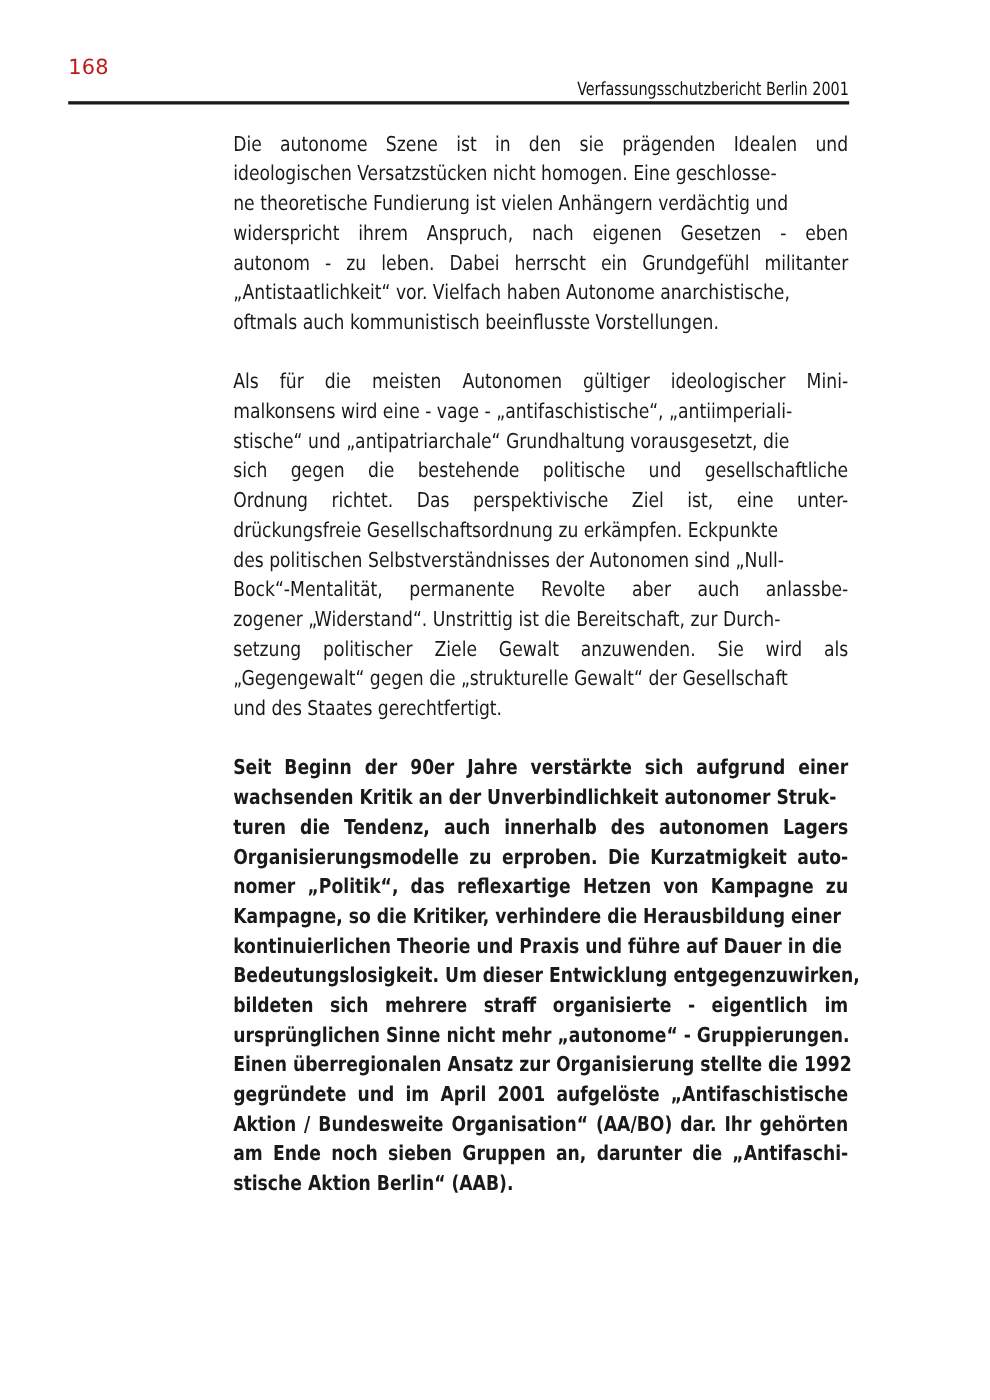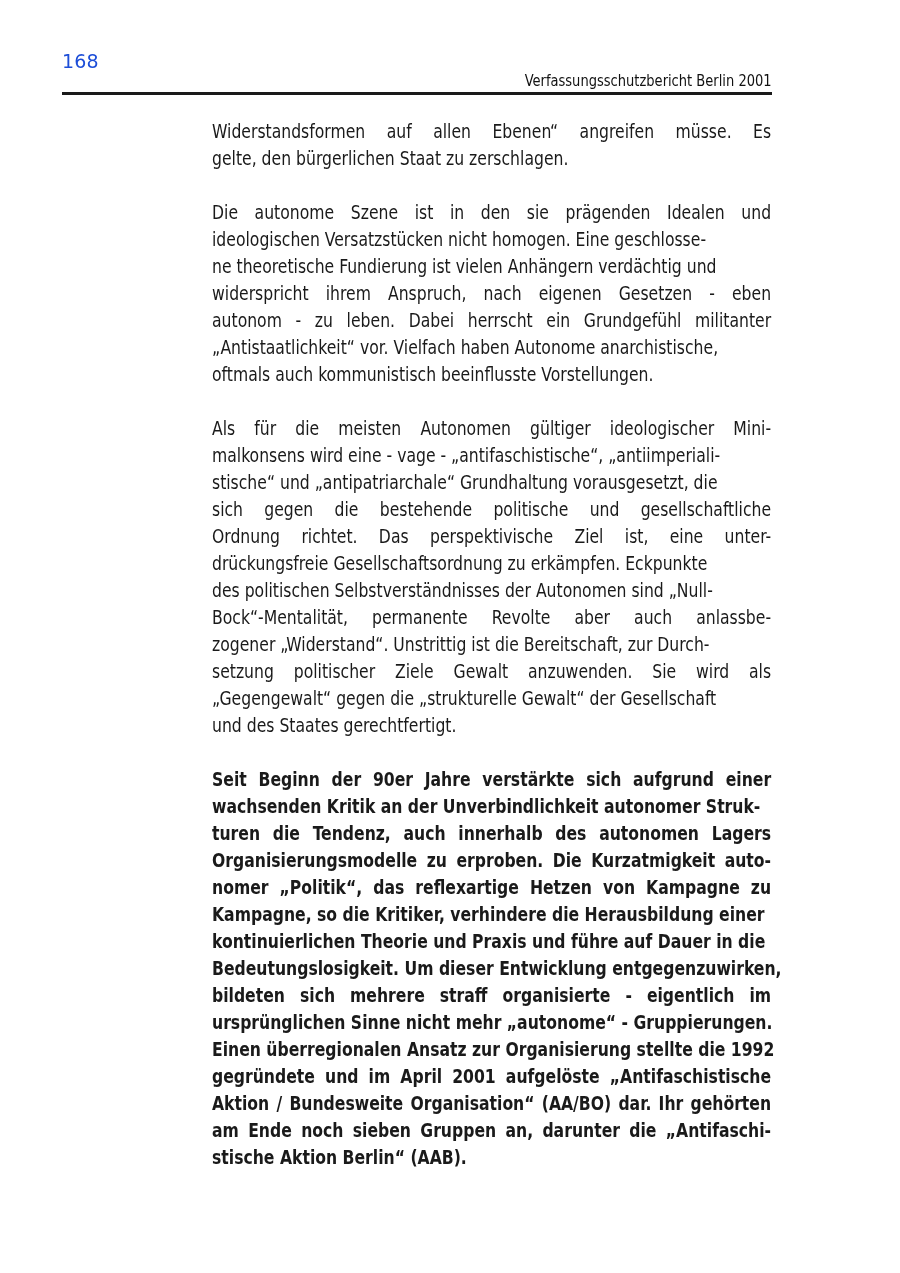--- a/index.html
+++ b/index.html
@@ -32,21 +32,21 @@
     position: relative;
     height: 42px;
   }
   .folio {
     position: absolute;
     left: 0;
     top: 0;
     font-size: 19px;
     font-family: "DejaVu Sans", sans-serif;
     letter-spacing: 0.2px;
-    color: #1d4ed8;
+    color: #b91c1c;
     line-height: 22px;
   }
   .running-title {
     position: absolute;
     right: 0;
     bottom: 2px;
     font-size: 16.5px;
     font-family: "DejaVu Sans Condensed", "DejaVu Sans", sans-serif;
     transform: scaleX(0.88);
     transform-origin: right bottom;
@@ -106,24 +106,20 @@
   <div class="page-header">
     <div class="header-row">
       <div class="folio">168</div>
       <div class="running-title">Verfassungsschutzbericht Berlin 2001</div>
     </div>
   </div>
   <div class="header-rule"></div>
 
   <div class="text-column">
       <p class="para">
-        <span class="line j"><span>Widerstandsformen</span><span>auf</span><span>allen</span><span>Ebenen“</span><span>angreifen</span><span>müsse.</span><span>Es</span></span>
-        <span class="line">gelte, den bürgerlichen Staat zu zerschlagen.</span>
-      </p>
-      <p class="para">
         <span class="line j"><span>Die</span><span>autonome</span><span>Szene</span><span>ist</span><span>in</span><span>den</span><span>sie</span><span>prägenden</span><span>Idealen</span><span>und</span></span>
         <span class="line">ideologischen Versatzstücken nicht homogen. Eine geschlosse-</span>
         <span class="line">ne theoretische Fundierung ist vielen Anhängern verdächtig und</span>
         <span class="line j"><span>widerspricht</span><span>ihrem</span><span>Anspruch,</span><span>nach</span><span>eigenen</span><span>Gesetzen</span><span>-</span><span>eben</span></span>
         <span class="line j"><span>autonom</span><span>-</span><span>zu</span><span>leben.</span><span>Dabei</span><span>herrscht</span><span>ein</span><span>Grundgefühl</span><span>militanter</span></span>
         <span class="line">„Antistaatlichkeit“ vor. Vielfach haben Autonome anarchistische,</span>
         <span class="line">oftmals auch kommunistisch beeinflusste Vorstellungen.</span>
       </p>
       <p class="para">
         <span class="line j"><span>Als</span><span>für</span><span>die</span><span>meisten</span><span>Autonomen</span><span>gültiger</span><span>ideologischer</span><span>Mini-</span></span>

